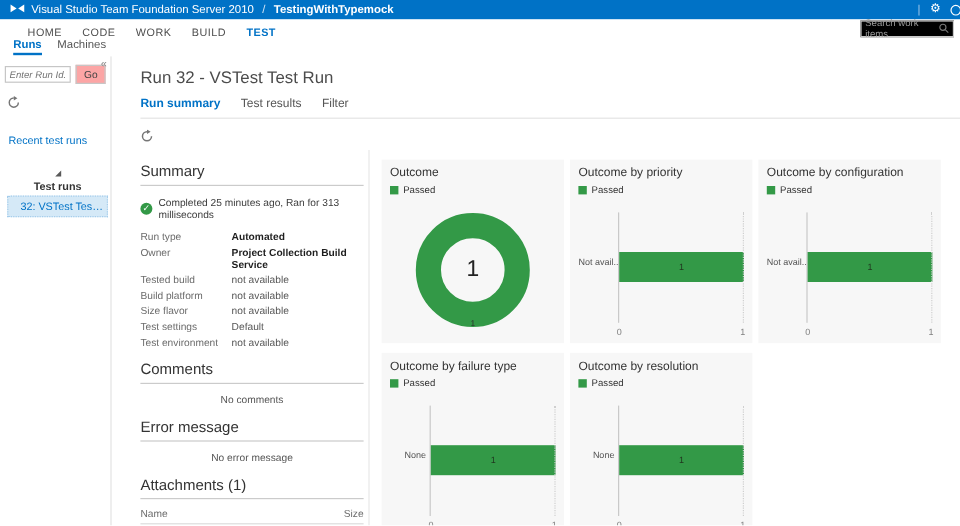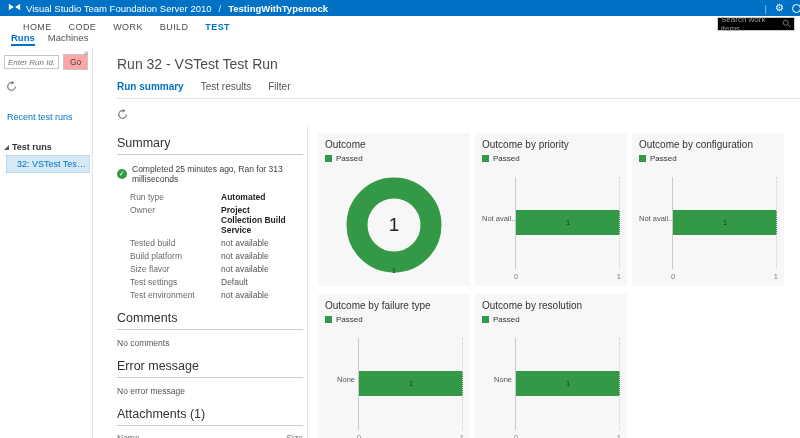--- a/index.html
+++ b/index.html
@@ -37,21 +37,21 @@
     padding-top:4px; }
   .collapse { position:absolute; top:1px; right:3px; color:#8a8a8a; font-size:9px; cursor:pointer; }
   .run-row { display:flex; align-items:center; padding:0 4px; margin-top:3px; }
   .run-input { width:55px; height:14px; border:1px solid #c6c6c6; font-size:8px; font-style:italic;
     color:#999; padding:0 3px; font-family:"Liberation Sans",sans-serif; }
   .go-btn { height:16px; border:1px solid #c6c6c6; background:#fca5a5; font-size:8.5px;
     color:#444; margin-left:4px; padding:0 6px; cursor:pointer; font-family:"Liberation Sans",sans-serif; }
   .sb-refresh { margin:8px 0 0 6px; cursor:pointer; display:inline-block; }
   .recent-link { color:#0072C6; font-size:9px; margin:16px 0 0 7px; cursor:pointer; }
   .tree-root { display:flex; align-items:center; gap:3px; font-weight:bold; font-size:9px;
-    color:#333; margin:20px 0 3px 4px; cursor:pointer; }
+    color:#333; margin:20px 0 3px 4px; cursor:pointer;flex-direction:column; }
   .tri { width:0; height:0; border-left:5px solid transparent; border-bottom:5px solid #595959; }
   .tree-item { background:#d5e9f7; border:1px dotted #a6cdeb; color:#0072C6; font-size:9px;
     margin:0 2px 0 6px; padding:3px 2px 3px 10px; white-space:nowrap; overflow:hidden;
     text-overflow:ellipsis; cursor:pointer; }
 
   
   .main { flex:1; padding:5px 0 0 24px; overflow:hidden; }
   .page-title { font-size:14px; color:#4c4c4c; font-weight:400; margin-top:4px; }
   .tabs { display:flex; gap:17px; margin-top:9px; font-size:10px; color:#555;
     border-bottom:1px solid #e4e4e4; padding-bottom:6px; }
@@ -63,25 +63,25 @@
   .left-col { width:186px; flex:none; }
   .v-div { width:1px; background:#e8e8e8; margin-left:4px; }
   .charts { flex:1; padding-left:10px; padding-top:8px; display:flex; flex-wrap:wrap;
     align-content:flex-start; }
 
   .sec-h { font-size:12.5px; color:#333; font-weight:400; border-bottom:1px solid #cbcbcb;
     padding-bottom:4px; margin-top:11px; }
   .status-line { display:flex; align-items:center; gap:5px; margin:9px 0 8px; font-size:8.5px; color:#3c3c3c; }
   .check { width:10px; height:10px; border-radius:50%; background:#339947; color:#fff;
     font-size:7.5px; line-height:10px; text-align:center; flex:none; }
-  .kv { display:flex; font-size:8.5px; margin:3px 13px;gap:15px; }
+  .kv { display:flex; font-size:8.5px; margin:3px 0; }
   .kv .k { width:76px; flex:none; color:#6b6b6b; }
   .kv .v { color:#555; }
   .kv.strong .v { color:#1e1e1e; font-weight:bold; }
-  .empty-txt { font-size:8.5px; color:#555; margin:8px 0 6px; }
+  .empty-txt { font-size:8.5px; color:#555; margin:8px 0 6px;text-align:center; }
   .att-head { display:flex; justify-content:space-between; font-size:8.5px; color:#6b6b6b;
     margin-top:7px; padding-bottom:3px; border-bottom:1px solid #ddd; }
 
   
   .card { width:152px; height:153px; background:#f7f7f7; margin:0 5px 8px 0; padding:6px 7px; }
   .card-title { font-size:10px; color:#333; }
   .legend { display:flex; align-items:center; gap:4px; margin-top:4px;text-align:center; }
   .legend .sq { width:7px; height:7px; background:#339947; flex:none; }
   .legend .lg-label { font-size:8px; color:#333; }
 

